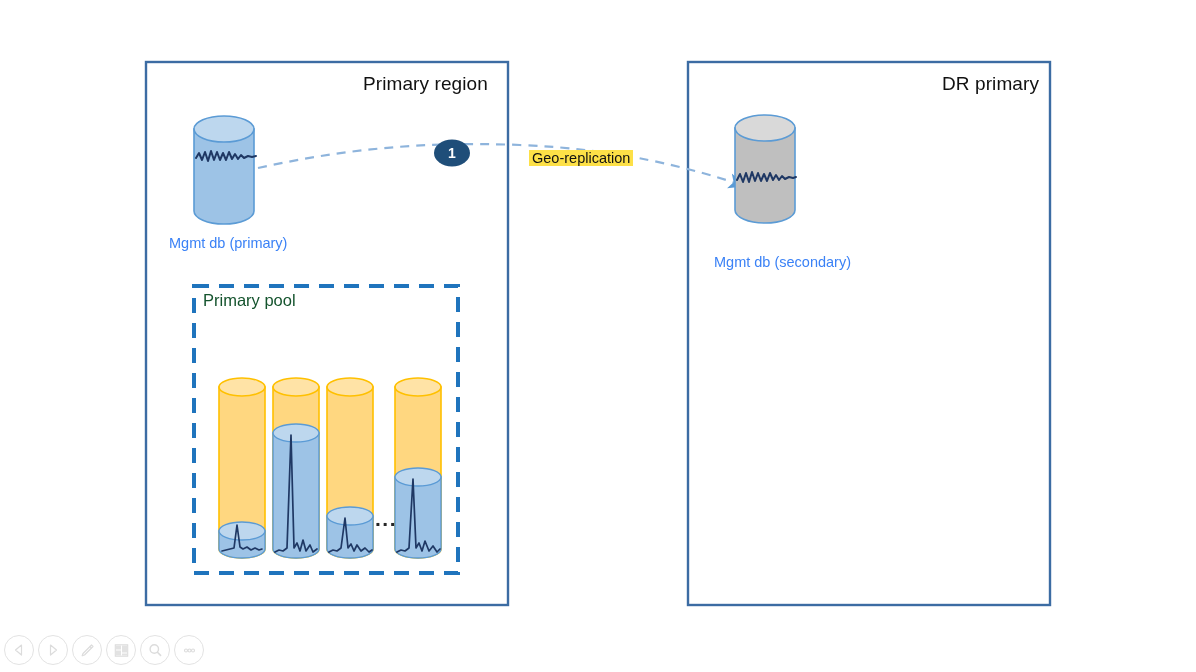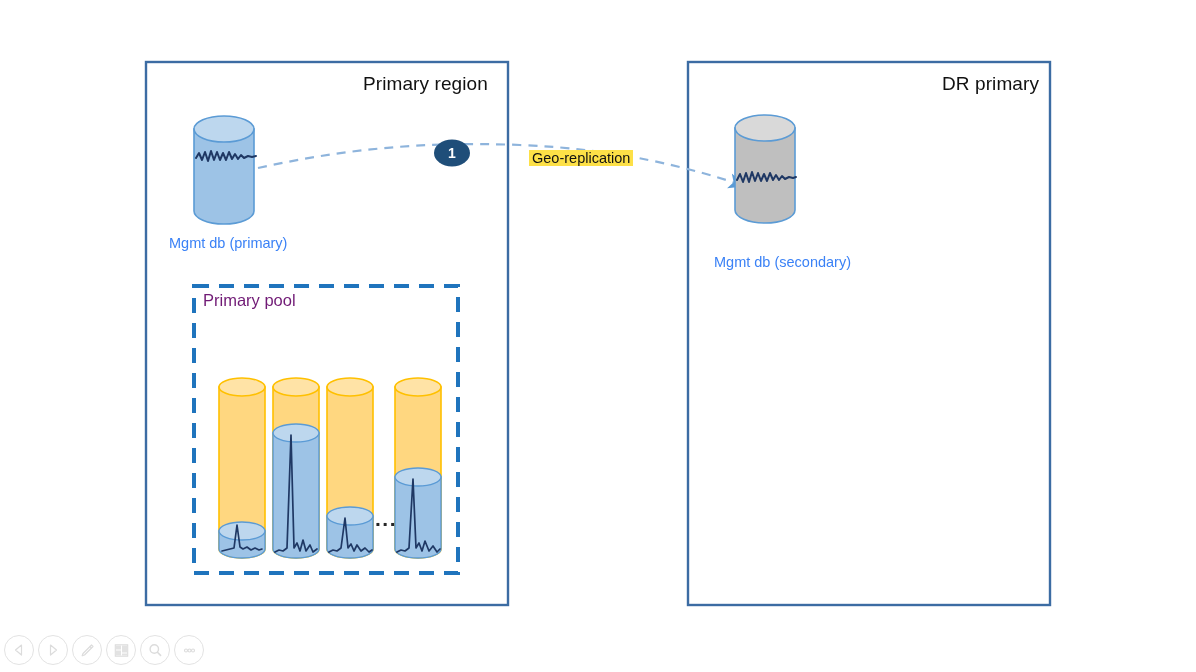--- a/index.html
+++ b/index.html
@@ -44,21 +44,21 @@
     white-space: nowrap;
   }
   #mgmt-primary-label { left: 169px; top: 235px; }
   #mgmt-secondary-label { left: 714px; top: 226px; margin-top: 28px; }
 
   .pool-title {
     position: absolute;
     left: 201px;
     top: 291px;
     font-size: 16.5px;
-    color: #701a75;
+    color: #14532d;
     white-space: nowrap;
     background: #ffffff;
     padding: 0 2px;
   }
 
   .edge-label {
     position: absolute;
     left: 529px;
     top: 150px;
     font-size: 14.5px;

